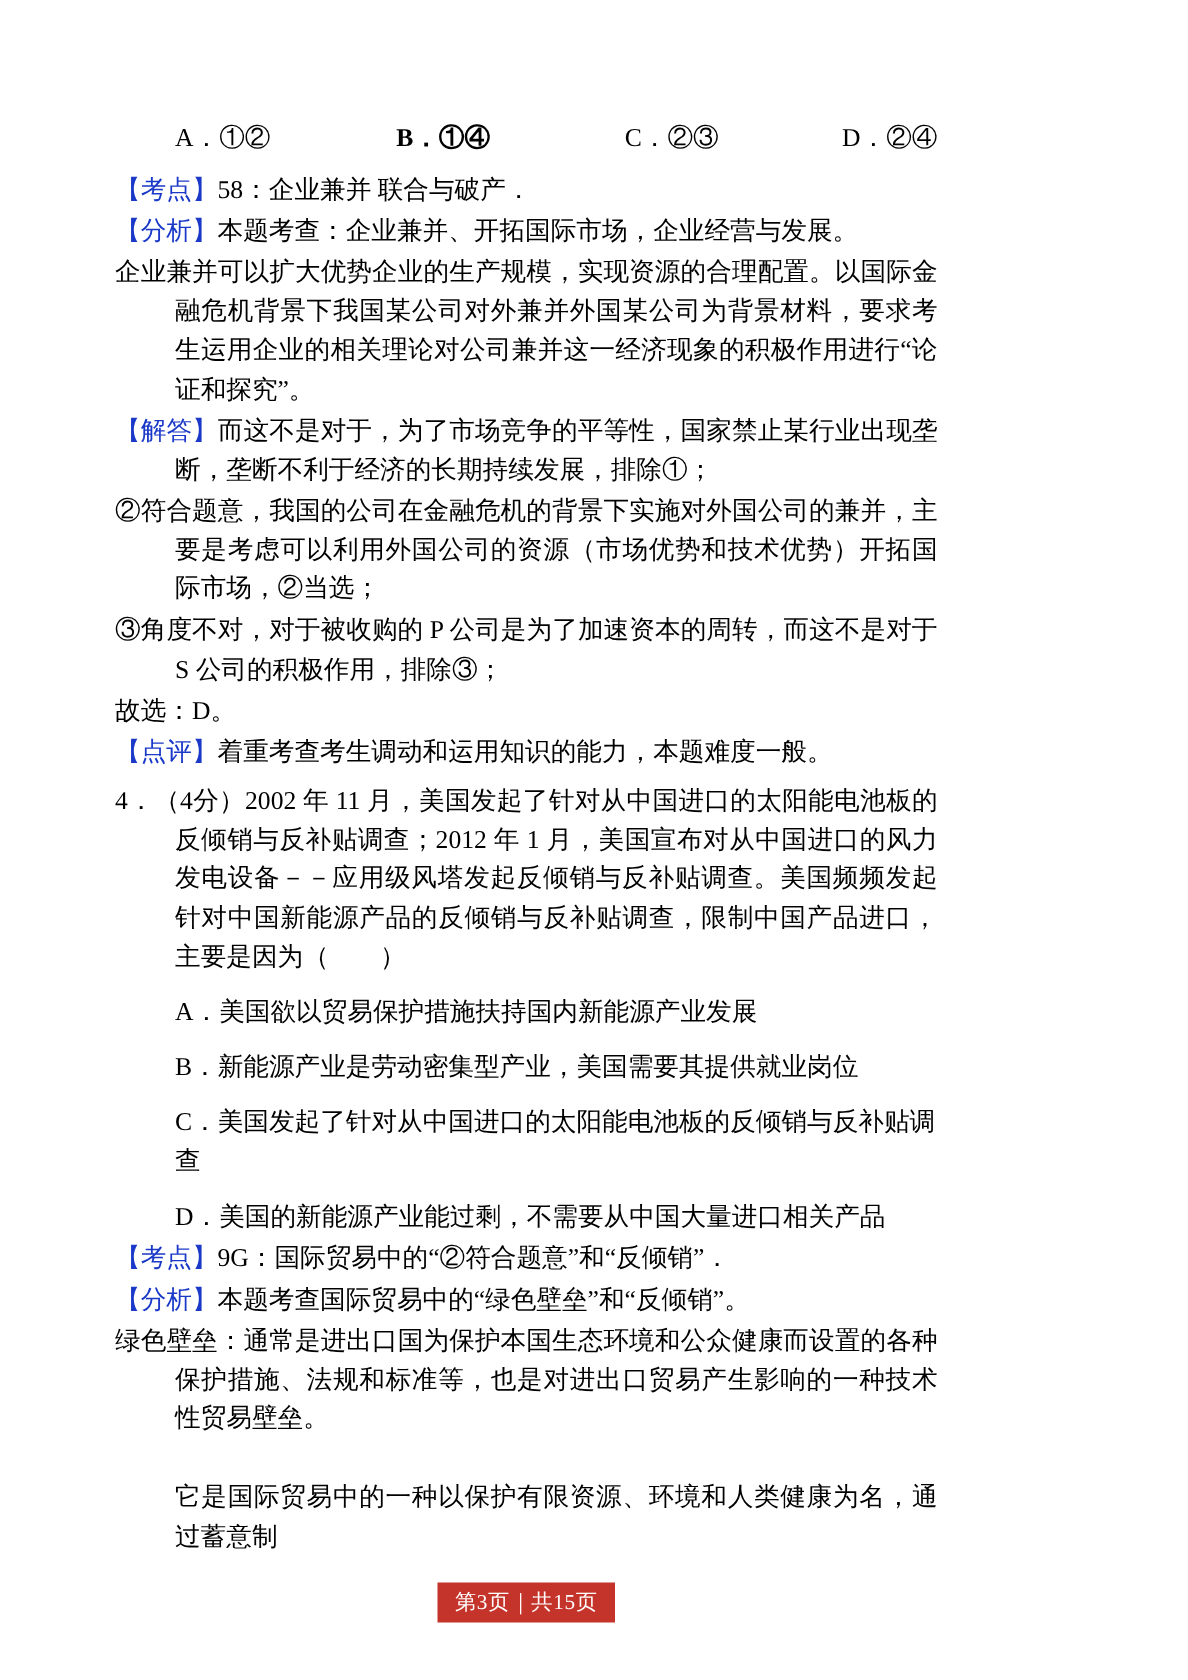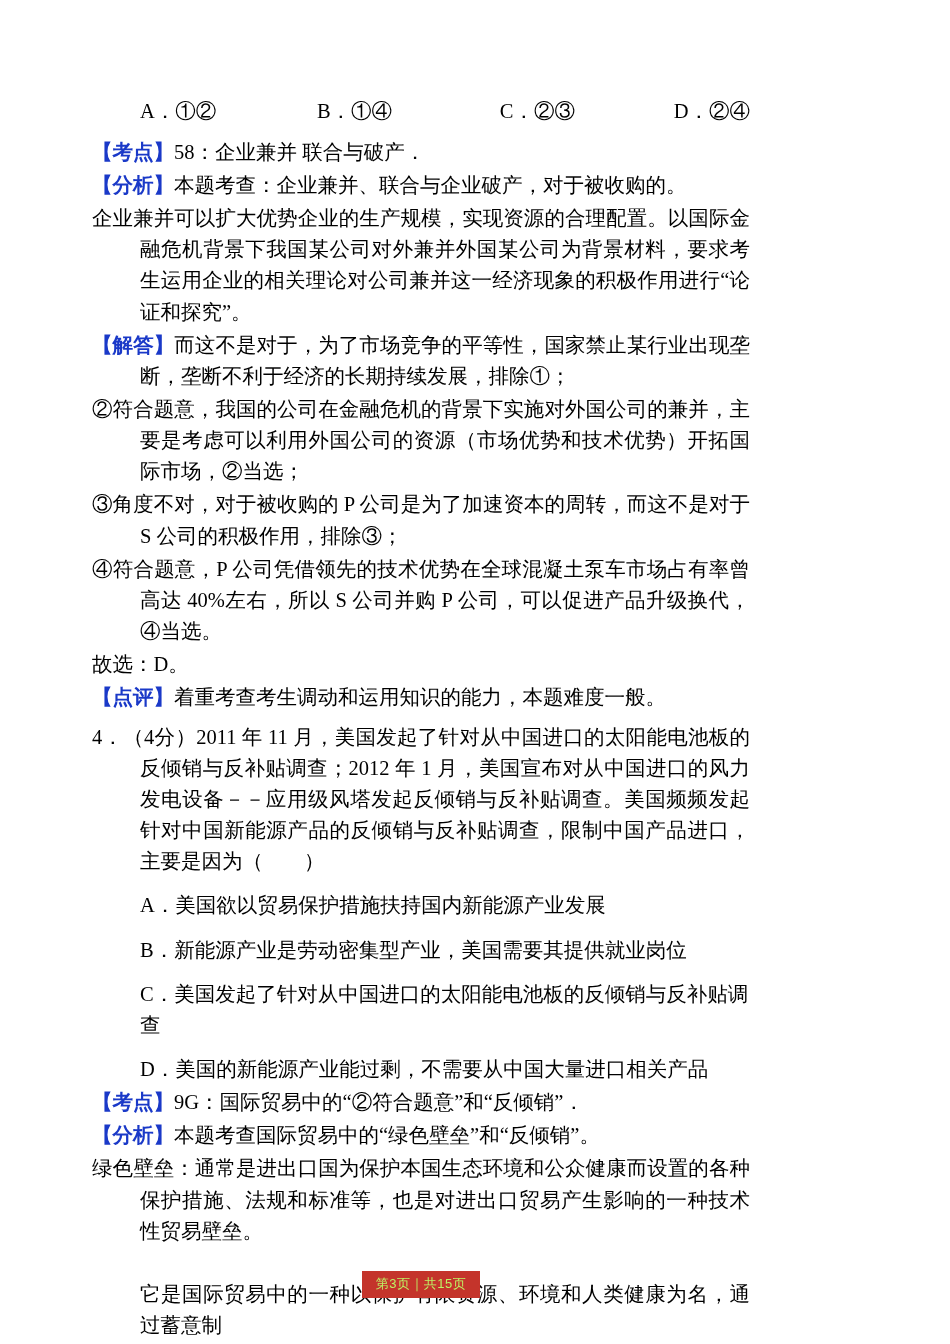--- a/index.html
+++ b/index.html
@@ -26,33 +26,33 @@
     display: flex;
     font-size: 20.5px;
     line-height: 1.5;
     margin: 0 0 10px 0;
     padding-left: 48px;
   }
   .choice-row .opt {
     white-space: nowrap;
   }
   .opt-a { width: 178px; }
-  .opt-b { width: 184px; }
+  .opt-b { width: 184px; font-weight: bold; }
   .opt-c { width: 175px; }
   .opt-d { width: auto; }
 
   .line {
     font-size: 20.5px;
     line-height: 1.52;
     margin: 0 0 2px 0;
     text-align: justify;
   }
   .tag {
     color: #1a39c8;
-    font-weight: bold;
+    font-weight: normal;
   }
   .indent-block {
     padding-left: 48px;
     margin-top: 32px;
   }
   .indent-para {
     padding-left: 48px;
     text-indent: -48px;
   }
   .q-block {
@@ -74,69 +74,68 @@
   .footer {
     position: absolute;
     left: 0;
     right: 0;
     bottom: 46px;
     text-align: center;
   }
   .footer-inner {
     display: inline-block;
     background: #c4342b;
-    color: #bef264;
-    font-size: 13px;
+    color: #ffffff;
+    font-size: 17px;
     padding: 4px 14px 5px 14px;
     letter-spacing: 0.5px;
-    font-family: Liberation Sans, sans-serif;
+    font-family: Liberation Serif, serif;
   }
 </style>
 </head>
 <body>
 
 <div class="page">
 
   <div class="choice-row">
     <span class="opt opt-a">A．①②</span>
     <span class="opt opt-b">B．①④</span>
     <span class="opt opt-c">C．②③</span>
     <span class="opt opt-d">D．②④</span>
   </div>
 
   <div class="line noindent">
     <span class="tag">【考点】</span><span>58：企业兼并 联合与破产．</span>
   </div>
 
   <div class="line noindent">
-    <span class="tag">【分析】</span><span>本题考查：企业兼并、联合与企业破产，对于被收购的。</span>
+    <span class="tag">【分析】</span><span>本题考查：企业兼并、开拓国际市场，企业经营与发展。</span>
   </div>
 
   <div class="line indent-para">企业兼并可以扩大优势企业的生产规模，实现资源的合理配置。以国际金融危机背景下我国某公司对外兼并外国某公司为背景材料，要求考生运用企业的相关理论对公司兼并这一经济现象的积极作用进行“论证和探究”。</div>
 
   <div class="line indent-para">
     <span class="tag">【解答】</span><span>而这不是对于，为了市场竞争的平等性，国家禁止某行业出现垄断，垄断不利于经济的长期持续发展，排除①；</span>
   </div>
 
   <div class="line indent-para">②符合题意，我国的公司在金融危机的背景下实施对外国公司的兼并，主要是考虑可以利用外国公司的资源（市场优势和技术优势）开拓国际市场，②当选；</div>
 
   <div class="line indent-para">③角度不对，对于被收购的 P 公司是为了加速资本的周转，而这不是对于 S 公司的积极作用，排除③；</div>
 
-  <div class="line indent-para">④符合题意，P 公司凭借领先的技术优势在全球混凝土泵车市场占有率曾高达 40%左右，所以 S 公司并购 P 公司，可以促进产品升级换代，④当选。</div>
 
   <div class="line noindent">故选：D。</div>
 
   <div class="line noindent">
     <span class="tag">【点评】</span><span>着重考查考生调动和运用知识的能力，本题难度一般。</span>
   </div>
 
   <div class="spacer-sm"></div>
 
   <div class="line q-block">
-    <span>4．</span><span>（4分）</span><span>2011 年 11 月，美国发起了针对从中国进口的太阳能电池板的反倾销与反补贴调查；2012 年 1 月，美国宣布对从中国进口的风力发电设备－－应用级风塔发起反倾销与反补贴调查。美国频频发起针对中国新能源产品的反倾销与反补贴调查，限制中国产品进口，主要是因为（　　）</span>
+    <span>4．</span><span>（4分）</span><span>2002 年 11 月，美国发起了针对从中国进口的太阳能电池板的反倾销与反补贴调查；2012 年 1 月，美国宣布对从中国进口的风力发电设备－－应用级风塔发起反倾销与反补贴调查。美国频频发起针对中国新能源产品的反倾销与反补贴调查，限制中国产品进口，主要是因为（　　）</span>
   </div>
 
   <div class="opt-line">A．美国欲以贸易保护措施扶持国内新能源产业发展</div>
   <div class="opt-line">B．新能源产业是劳动密集型产业，美国需要其提供就业岗位</div>
   <div class="opt-line">C．美国发起了针对从中国进口的太阳能电池板的反倾销与反补贴调查</div>
   <div class="opt-line">D．美国的新能源产业能过剩，不需要从中国大量进口相关产品</div>
 
   <div class="line noindent">
     <span class="tag">【考点】</span><span>9G：国际贸易中的“②符合题意”和“反倾销”．</span>
   </div>

